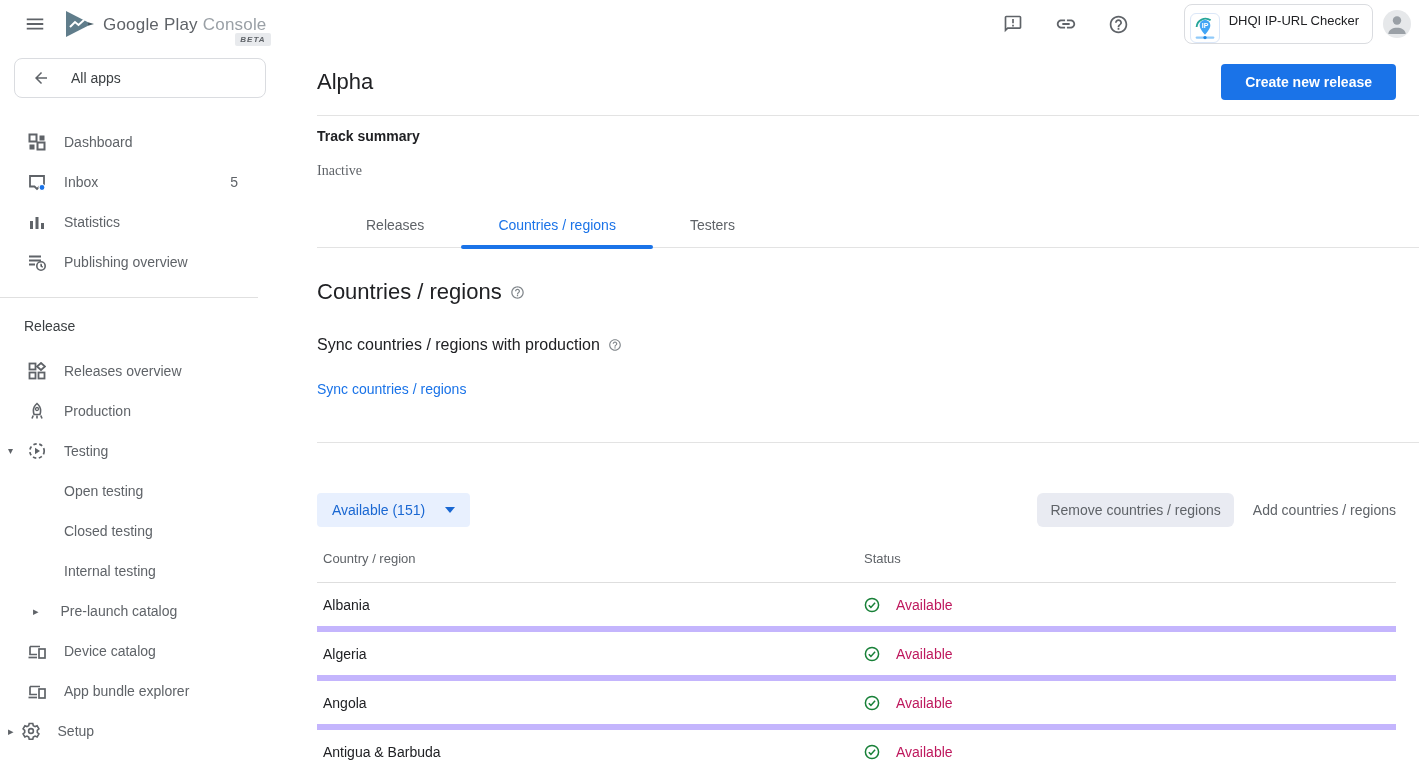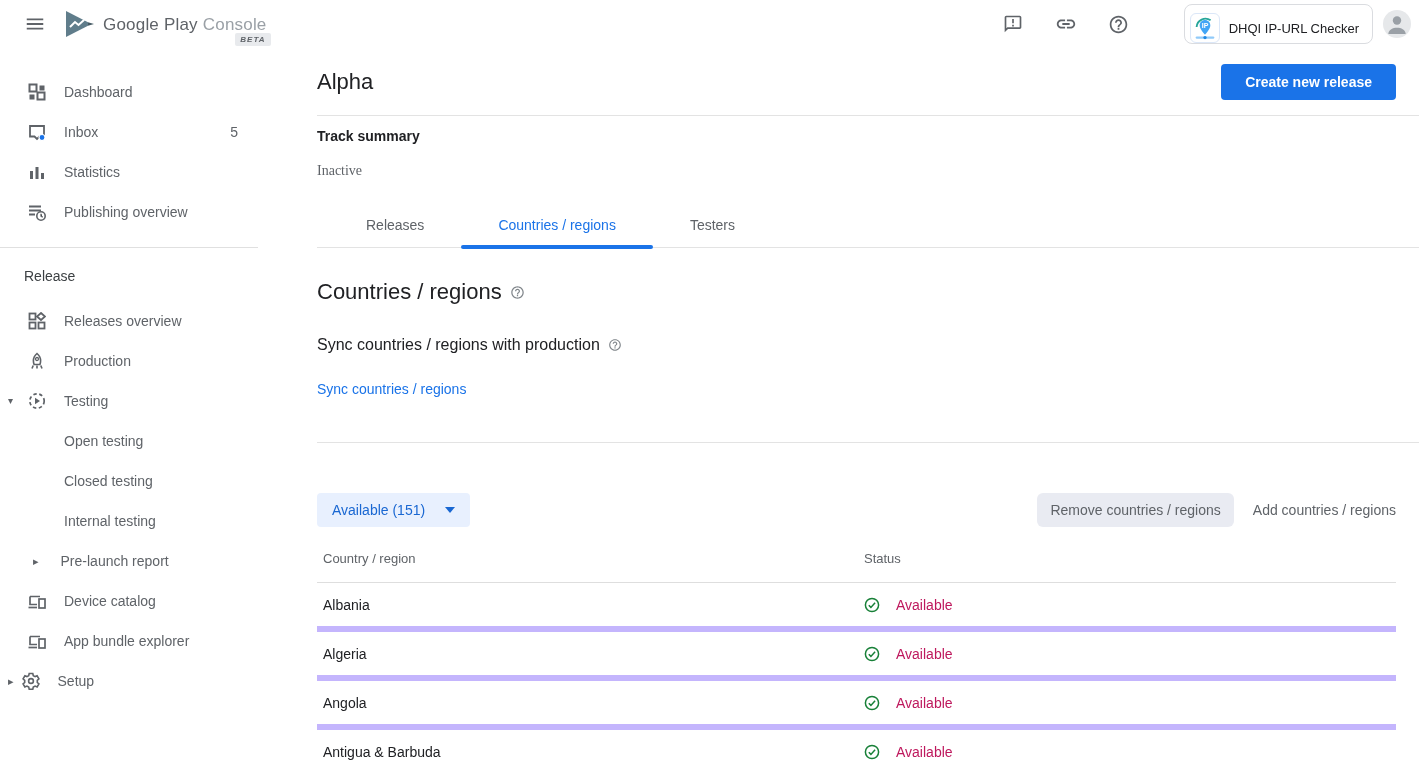--- a/index.html
+++ b/index.html
@@ -37,21 +37,21 @@
   .main { flex:1; min-width:0; }
   .topbar { height:48px; display:flex; align-items:center; padding:0 8px 0 37px; }
   .searchbox { width:661px; height:44px; background:#f1f3f4; border-radius:8px;
     display:flex; align-items:center; padding-left:17px; margin-top:2px; }
   .searchbox input { border:none; outline:none; background:transparent; font-size:15px;
     color:#3c4043; margin-left:15px; width:560px; font-family:"Liberation Sans",sans-serif; }
   .searchbox input::placeholder { color:#80868b; }
   .top-icons { margin-left:auto; display:flex; align-items:center; }
   .icon-btn { width:24px; height:24px; margin-right:29px; cursor:pointer; display:flex; align-items:center; justify-content:center; }
   .app-chip { height:40px; border:1px solid #dadce0; border-radius:8px; display:flex;
-    align-items:center; padding:8px 13px 0 5px; cursor:pointer; background:#fff;margin-left:24px; }
+    padding:8px 13px 0 5px; cursor:pointer; background:#fff;margin-left:24px; }
   .app-chip-icon { width:30px; height:30px; border:1px solid #dbe7f8; border-radius:6px; background:#fff; }
   .app-chip-name { font-size:13px; color:#202124; margin-left:9px; }
   .avatar { width:28px; height:28px; border-radius:50%; background:#e6e8ea; margin-left:10px;
     display:flex; align-items:center; justify-content:center; cursor:pointer; }
 
   .content { padding:0 23px 0 37px; }
   .title-row { display:flex; align-items:center; margin-top:14px; height:40px; }
   .page-title { font-size:22px; font-weight:400; color:#202124; }
   .primary-btn { margin-left:auto; background:#1a73e8; color:#fff; border:none; border-radius:4px;
     height:36px; padding:0 24px; font-size:14px; font-weight:700; cursor:pointer;
@@ -111,20 +111,26 @@
           <path fill="#607d8b" d="M2 0l22 11.2v3.6L2 26V0z"></path>
           <path fill="#455a64" d="M24 11.2L30 13l-6 1.8v-3.6z"></path>
           <path fill="none" stroke="#fff" stroke-width="2" d="M6 16l5-5 3.5 3L20 9"></path>
           <path fill="#fff" d="M20.5 6.5l2.8 2.2-3.5.8z"></path>
         </svg>
         <div class="logo-text"><span class="logo-bold">Google Play</span> <span class="logo-light">Console</span></div>
         <div class="beta-badge">BETA</div>
       </div>
     </div>
 
+    <div class="all-apps">
+      <svg width="18" height="18" viewBox="0 0 24 24">
+          <path fill="#5f6368" d="M20 11H7.83l5.59-5.59L12 4l-8 8 8 8 1.41-1.41L7.83 13H20v-2z"></path>
+        </svg>
+      <span class="all-apps-label">All apps</span>
+    </div>
 
     <div class="nav">
       <div class="nav-item">
         <span class="nav-icon">
           <svg width="18" height="18" viewBox="0 0 18 18">
               <rect x="1.5" y="1.5" width="7" height="7" fill="none" stroke="#5f6368" stroke-width="2"></rect>
               <rect x="11.5" y="2.5" width="5" height="5" fill="#5f6368"></rect>
               <rect x="1.5" y="11.5" width="5" height="5" fill="#5f6368"></rect>
               <rect x="9.5" y="9.5" width="7" height="7" fill="none" stroke="#5f6368" stroke-width="2"></rect>
             </svg>
@@ -201,21 +207,21 @@
         <span class="nav-label-indent">Open testing</span>
       </div>
       <div class="nav-item">
         <span class="nav-label-indent">Closed testing</span>
       </div>
       <div class="nav-item">
         <span class="nav-label-indent">Internal testing</span>
       </div>
       <div class="nav-item">
         <span class="caret-at-icon">▸</span>
-        <span class="nav-label">Pre-launch report</span>
+        <span class="nav-label">Pre-launch catalog</span>
       </div>
       <div class="nav-item">
         <span class="nav-icon">
           <svg width="18" height="18" viewBox="0 0 18 18">
               <path fill="none" stroke="#5f6368" stroke-width="1.7" d="M2 4.5h10M2 4.5v8h7"></path>
               <rect x="11" y="7" width="6" height="9" fill="#fff" stroke="#5f6368" stroke-width="1.7"></rect>
               <path stroke="#5f6368" stroke-width="1.7" d="M0.5 15.5H9"></path>
             </svg>
         </span>
         <span class="nav-label">Device catalog</span>

